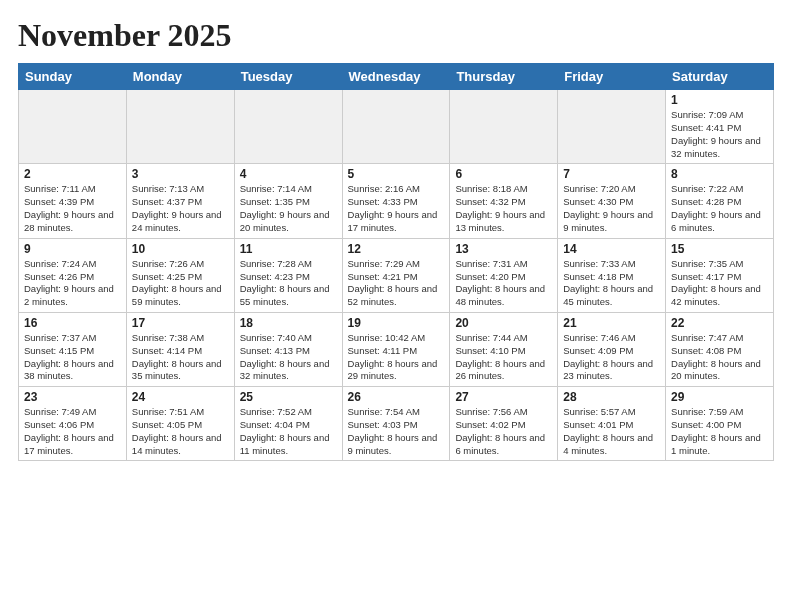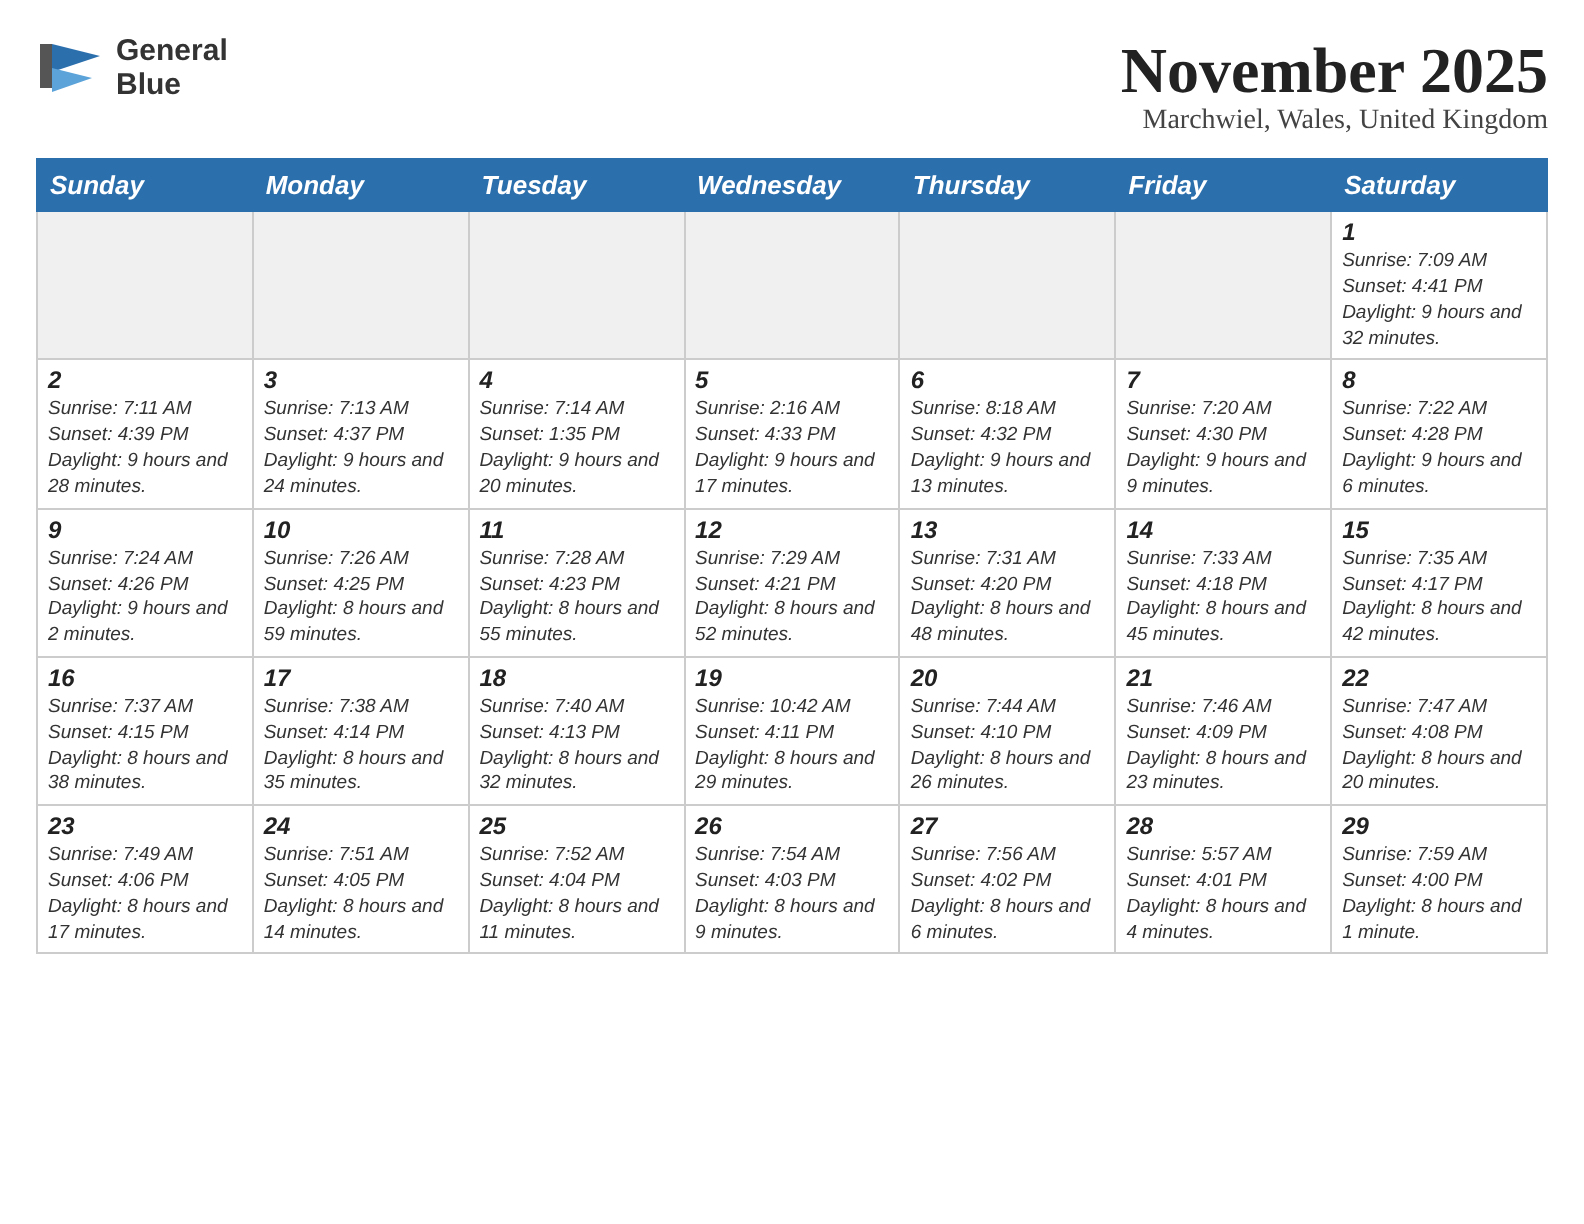--- a/index.html
+++ b/index.html
@@ -51,21 +51,20 @@
       line-height: 1.1;
     }
     .subtitle {
       font-size: 14px;
       color: #444;
     }
     .calendar {
       width: 100%;
       border-collapse: collapse;
       border: 1px solid #ccc;
-      font-style: italic;
     }
     .calendar th {
       background: #2c6fad;
       color: #fff;
       font-size: 13px;
       font-weight: bold;
       padding: 5px 6px;
       text-align: left;
       border: 1px solid #2c6fad;
     }
@@ -90,35 +89,22 @@
       font-size: 9.5px;
       color: #333;
       line-height: 1.35;
     }
   </style>
 </head>
 <body>
 
 <div class="page">
   <div class="header">
-    <div class="logo">
-      <svg class="logo-icon" viewBox="0 0 36 30" xmlns="http://www.w3.org/2000/svg">
-
-        <rect x="2" y="2" width="6" height="22" fill="#555"></rect>
-        <polygon points="8,2 32,8 8,16" fill="#2c6fad"></polygon>
-        <polygon points="8,14 28,19 8,26" fill="#5ba3d9"></polygon>
-      </svg>
-      <div class="logo-text">
-        <div><span>General</span></div>
-        <div><span>Blue</span></div>
-      </div>
-    </div>
     <div class="title-block">
       <div class="month-title">November 2025</div>
-      <div class="subtitle">Marchwiel, Wales, United Kingdom</div>
     </div>
   </div>
 
   <table class="calendar">
     <thead>
       <tr>
         <th>Sunday</th>
         <th>Monday</th>
         <th>Tuesday</th>
         <th>Wednesday</th>

